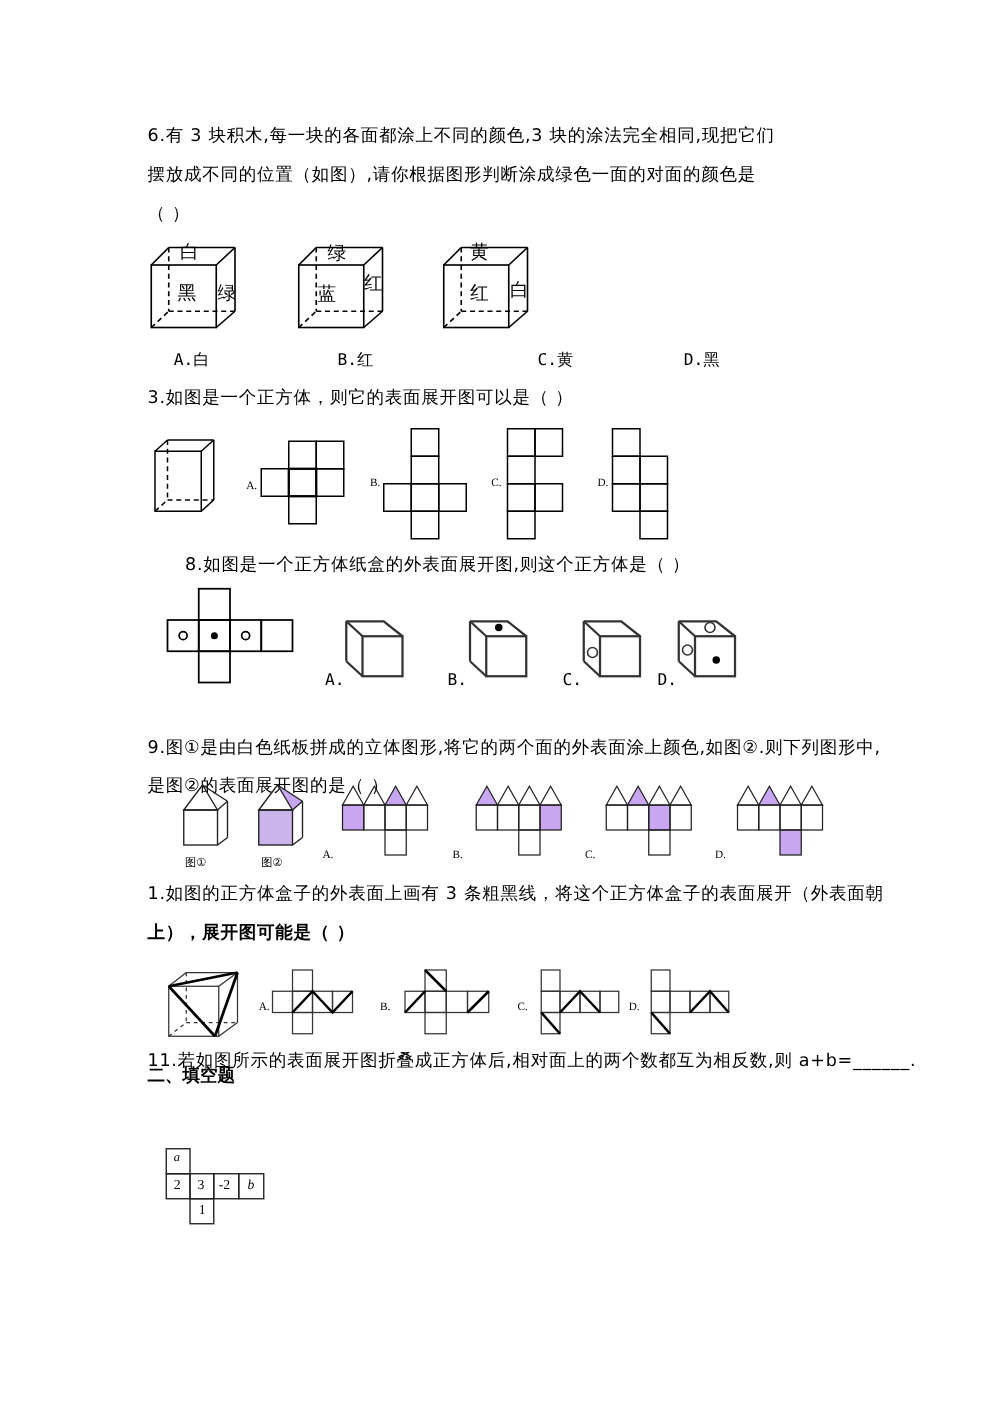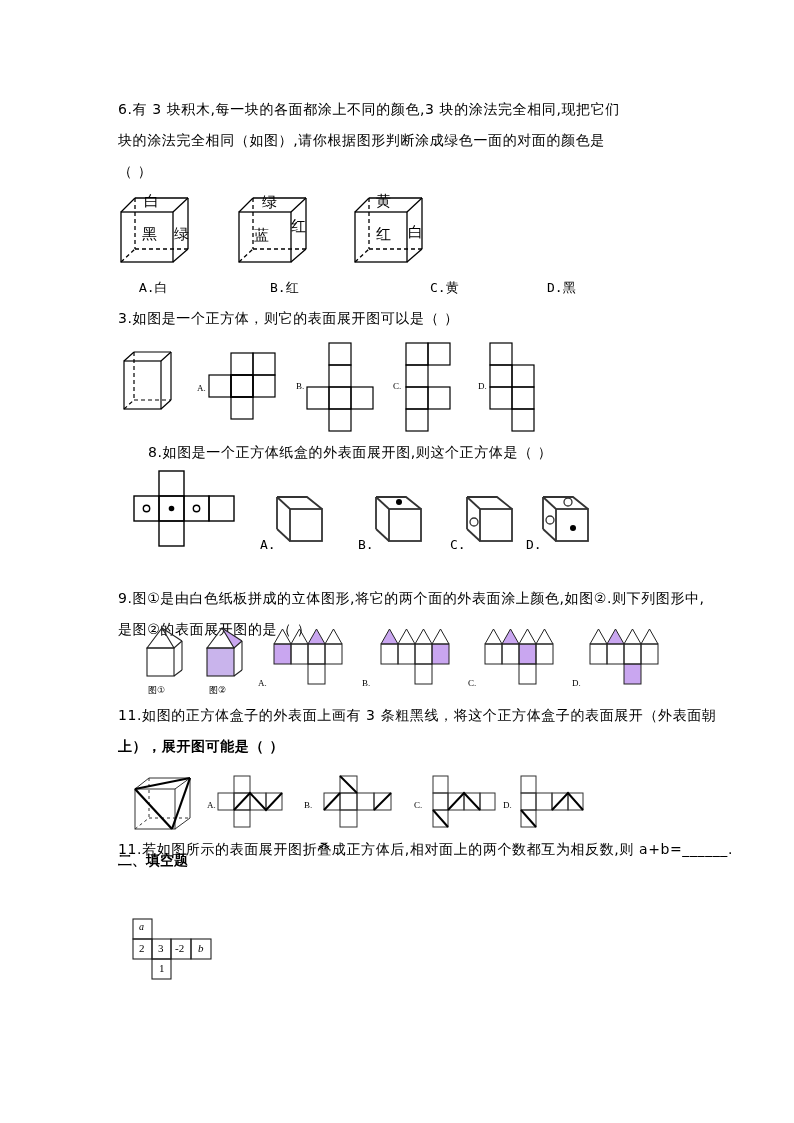--- a/index.html
+++ b/index.html
@@ -10,21 +10,21 @@
   .opt { position:absolute; font-size:13px; font-family:"DejaVu Sans Mono","Liberation Mono",monospace; }
   .small-lbl { font-size:9px; font-family:"Liberation Serif",serif; }
   svg { position:absolute; overflow:visible; }
   .section-title { position:absolute; left:118px; font-size:14px; font-weight:bold; }
   .cube-face-text { font-size:15px; }
 </style>
 </head>
 <body>
 
 <div class="q-text" style="top:94px;">6.有 3 块积木,每一块的各面都涂上不同的颜色,3 块的涂法完全相同,现把它们</div>
-<div class="q-text" style="top:125px;">块的涂法完全相同（如图）,请你根据图形判断涂成绿色一面的对面的颜色是</div>
+<div class="q-text" style="top:125px;">摆放成不同的位置（如图）,请你根据图形判断涂成绿色一面的对面的颜色是</div>
 <div class="q-text" style="top:156px;">（    ）</div>
 
 <div class="abs" style="left:118px;top:195px;width:75px;height:70px;">
   <svg width="75" height="70">
     <g fill="none" stroke="#000" stroke-width="1.3">
       <rect x="3" y="17" width="52" height="50"></rect>
       <line x1="3" y1="17" x2="17" y2="3"></line>
         <line x1="17" y1="3" x2="70" y2="3"></line>
       <line x1="55" y1="17" x2="70" y2="3"></line>
         <line x1="70" y1="3" x2="70" y2="54"></line>
@@ -70,21 +70,21 @@
       <line x1="17" y1="3" x2="17" y2="54" stroke-dasharray="4,3"></line>
       <line x1="17" y1="54" x2="70" y2="54" stroke-dasharray="4,3"></line>
       <line x1="3" y1="67" x2="17" y2="54" stroke-dasharray="4,3"></line>
     </g>
   </svg>
   <span class="abs cube-face-text" style="left:24px;top:-3px;">黄</span>
   <span class="abs cube-face-text" style="left:24px;top:30px;">红</span>
   <span class="abs cube-face-text" style="left:56px;top:28px;">白</span>
 </div>
 
-<div class="opt" style="left:139px;top:279px;font-family:Liberation Mono, monospace;">A.白</div>
+<div class="opt" style="left:139px;top:279px;">A.白</div>
 <div class="opt" style="left:270px;top:279px;">B.红</div>
 <div class="opt" style="left:399px;top:279px;margin-left:31px;">C.黄</div>
 <div class="opt" style="left:547px;top:279px;">D.黑</div>
 
 <div class="q-text" style="top:303px;">3.如图是一个正方体，则它的表面展开图可以是（        ）</div>
 
 <svg style="left:120px;top:335px;" width="60" height="80">
   <g fill="none" stroke="#000" stroke-width="1.2">
     <rect x="4" y="26" width="37" height="48"></rect>
     <line x1="4" y1="26" x2="14" y2="17"></line>
@@ -302,21 +302,21 @@
     <polygon points="35,17 43.5,2 52,17"></polygon>
       <polygon points="52,17 60.5,2 69,17"></polygon>
     <rect x="1" y="17" width="17" height="20"></rect>
       <rect x="18" y="17" width="17" height="20"></rect>
     <rect x="35" y="17" width="17" height="20"></rect>
       <rect x="52" y="17" width="17" height="20"></rect>
     <rect x="35" y="37" width="17" height="20"></rect>
   </g>
 </svg>
 
-<div class="q-text" style="top:700px;">11.如图的正方体盒子的外表面上画有 3 条粗黑线，将这个正方体盒子的表面展开（外表面朝</div>
+<div class="q-text" style="top:700px;">1.如图的正方体盒子的外表面上画有 3 条粗黑线，将这个正方体盒子的表面展开（外表面朝</div>
 <div class="q-text" style="top:731px;font-weight:bold;">上），展开图可能是（      ）</div>
 
 <svg style="left:134px;top:774px;" width="60" height="56">
   <g fill="none" stroke="#333" stroke-width="1">
     <rect x="1" y="15" width="40" height="40"></rect>
     <line x1="15" y1="4" x2="56" y2="4"></line>
     <line x1="41" y1="15" x2="56" y2="4"></line>
     <line x1="56" y1="4" x2="56" y2="44"></line>
     <line x1="41" y1="55" x2="56" y2="44"></line>
     <line x1="1" y1="15" x2="15" y2="4"></line>

